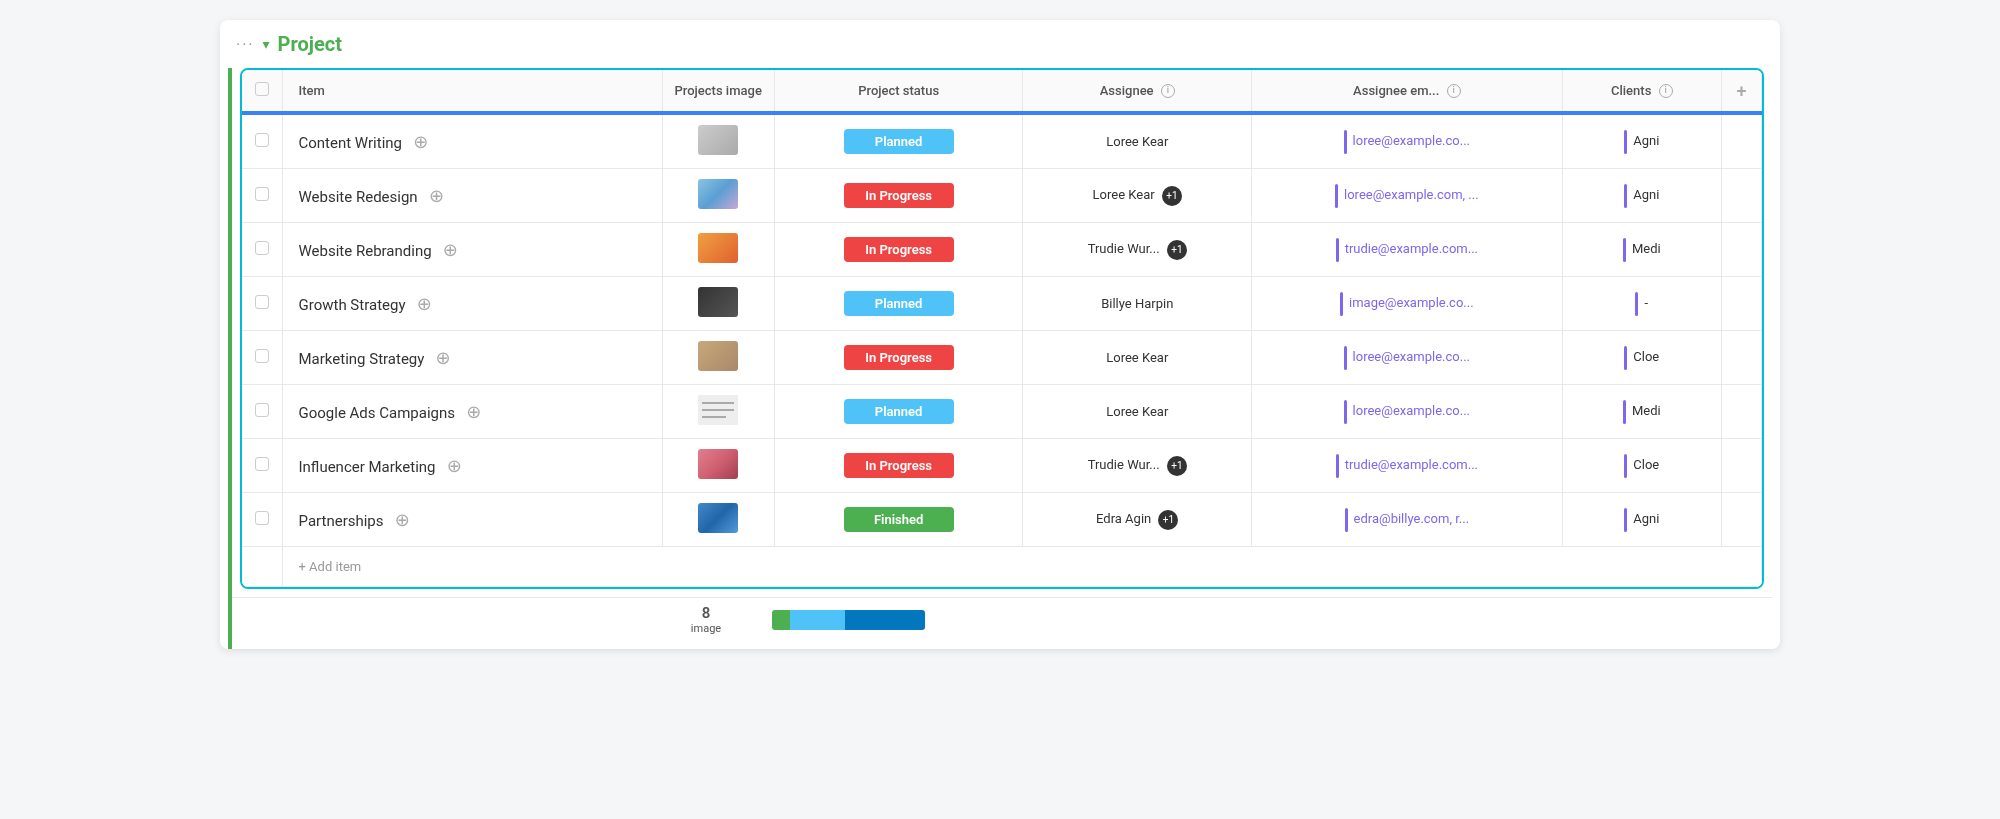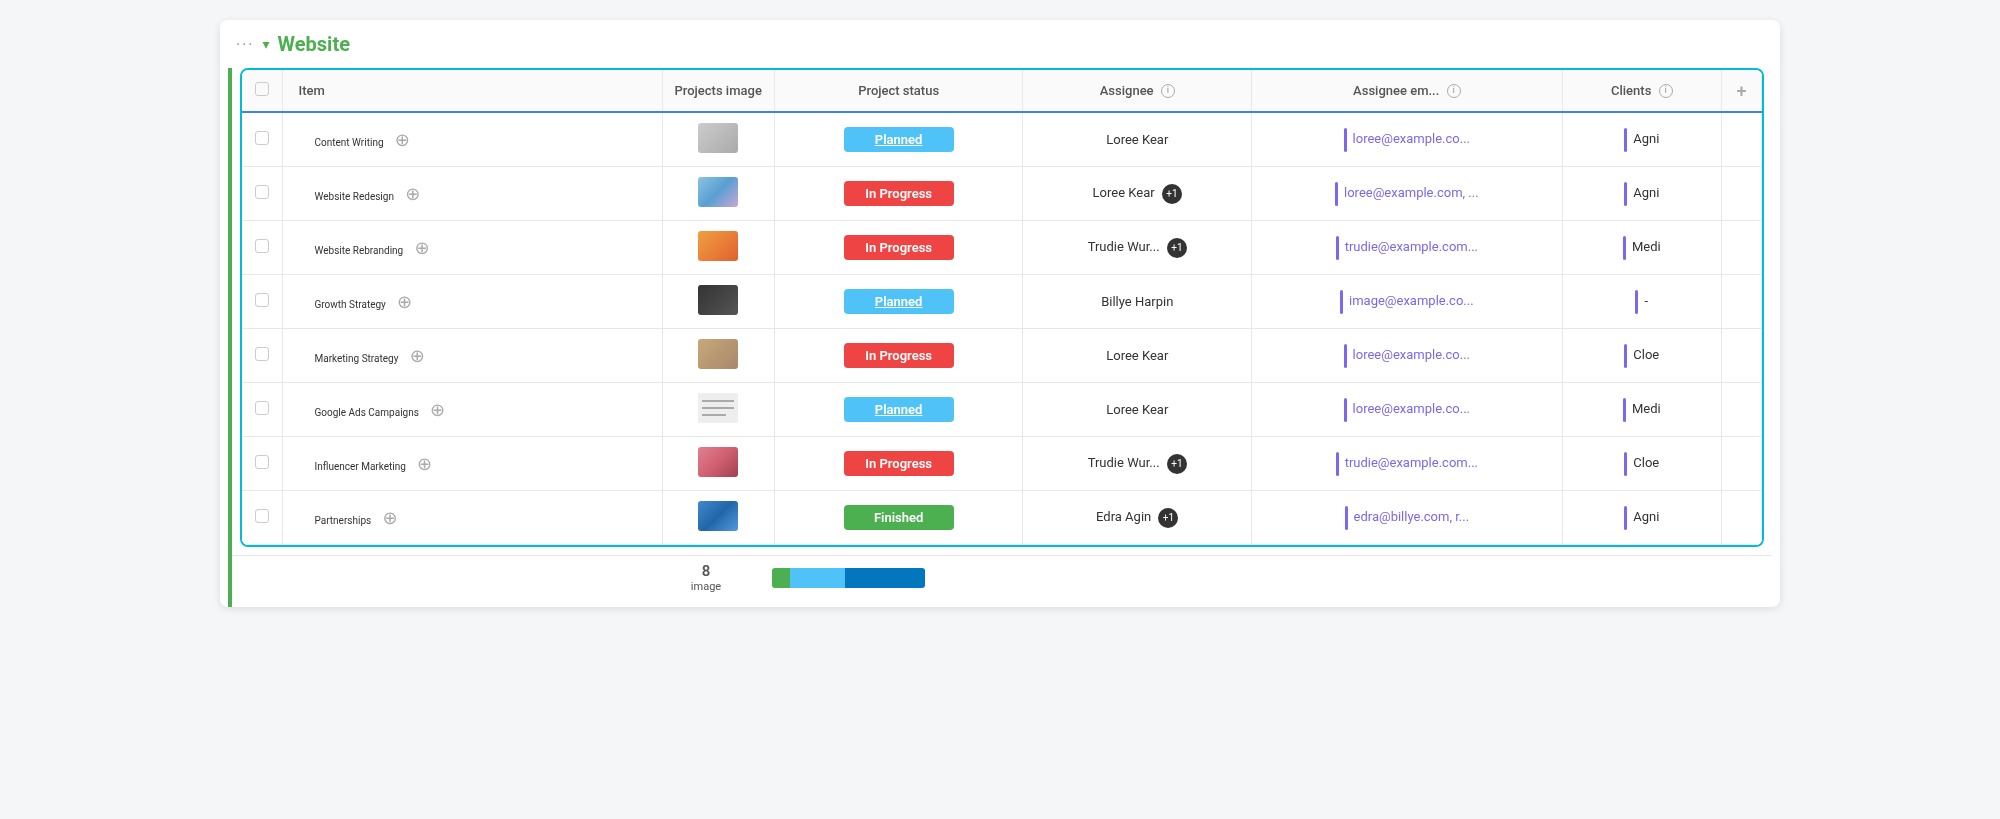--- a/index.html
+++ b/index.html
@@ -43,21 +43,21 @@
       border-radius: 8px;
       margin: 0 8px 8px 8px;
     }
     table {
       width: 100%;
       border-collapse: collapse;
       min-width: 900px;
     }
     thead tr {
       background: #fafafa;
-      border-bottom: 2px solid #3b82f6;
+      border-bottom: 4px solid #3b82f6;
     }
     thead th {
       padding: 10px 12px;
       font-weight: 500;
       color: #555;
       text-align: center;
       font-size: 13px;
       white-space: nowrap;
       border-right: 1px solid #e8e8e8;
     }
@@ -89,23 +89,22 @@
       text-align: center;
     }
     .checkbox {
       width: 14px;
       height: 14px;
       border: 1.5px solid #ccc;
       border-radius: 3px;
       display: inline-block;
     }
     .item-name {
-      font-size: 10px;
+      font-size: 15px;
       color: #333;
-      margin-left: 16px;
     }
     .add-icon {
       color: #aaa;
       font-size: 18px;
       cursor: pointer;
       margin-left: 8px;
     }
     .project-image-cell {
       width: 100px;
     }
@@ -133,21 +132,21 @@
     .status-badge {
       display: inline-block;
       padding: 5px 14px;
       border-radius: 4px;
       color: #fff;
       font-weight: 600;
       font-size: 13px;
       min-width: 110px;
       text-align: center;
     }
-    .status-planned { background: #4fc3f7; text-decoration: underline; }
+    .status-planned { background: #4fc3f7; }
     .status-in-progress { background: #ef4444; }
     .status-finished { background: #4caf50; text-align: center; }
     .assignee-cell {
       white-space: nowrap;
     }
     .assignee-name {
       font-size: 13px;
       color: #333;
     }
     .badge-count {
@@ -248,21 +247,21 @@
     }
   </style>
 </head>
 <body>
 
 <div class="page-container" style="max-width: 1560px; margin: 0 auto;">
 
   <div class="header-row">
     <span class="dots-icon">···</span>
     <span class="chevron-icon">▾</span>
-    <span class="page-title">Website</span>
+    <span class="page-title">Project</span>
   </div>
 
   <div style="position: relative; padding-left: 12px; padding-right: 8px; padding-bottom: 8px;">
     <div class="green-left-bar"></div>
     <div class="table-wrapper">
       <table>
         <thead>
           <tr>
             <th class="checkbox-cell">
               <span class="checkbox"></span>
@@ -493,20 +492,28 @@
       <span class="email-divider"></span><span class="email-cell">edra@billye.com, r...</span>
     </td>
     <td>
       <span class="clients-divider"></span><span class="clients-cell">Agni</span>
     </td>
     <td class="plus-col"></td>
   </tr>
           </tbody>
       </table>
 
+      <table style="width:100%; border-collapse:collapse;">
+        <tbody>
+          <tr class="add-item-row">
+            <td style="width:40px;border-right:1px solid #e8e8e8;"></td>
+            <td colspan="7">+ Add item</td>
+          </tr>
+        </tbody>
+      </table>
     </div>
 
     <div style="display:flex; align-items:center; padding: 6px 12px; gap: 16px; border-top: 1px solid #e8e8e8;">
       <div style="width:40px;"></div>
       <div style="width:340px;"></div>
       <div class="footer-files">
         <div class="count">8</div>
         <div>image</div>
       </div>
       <div class="footer-status-bar">

